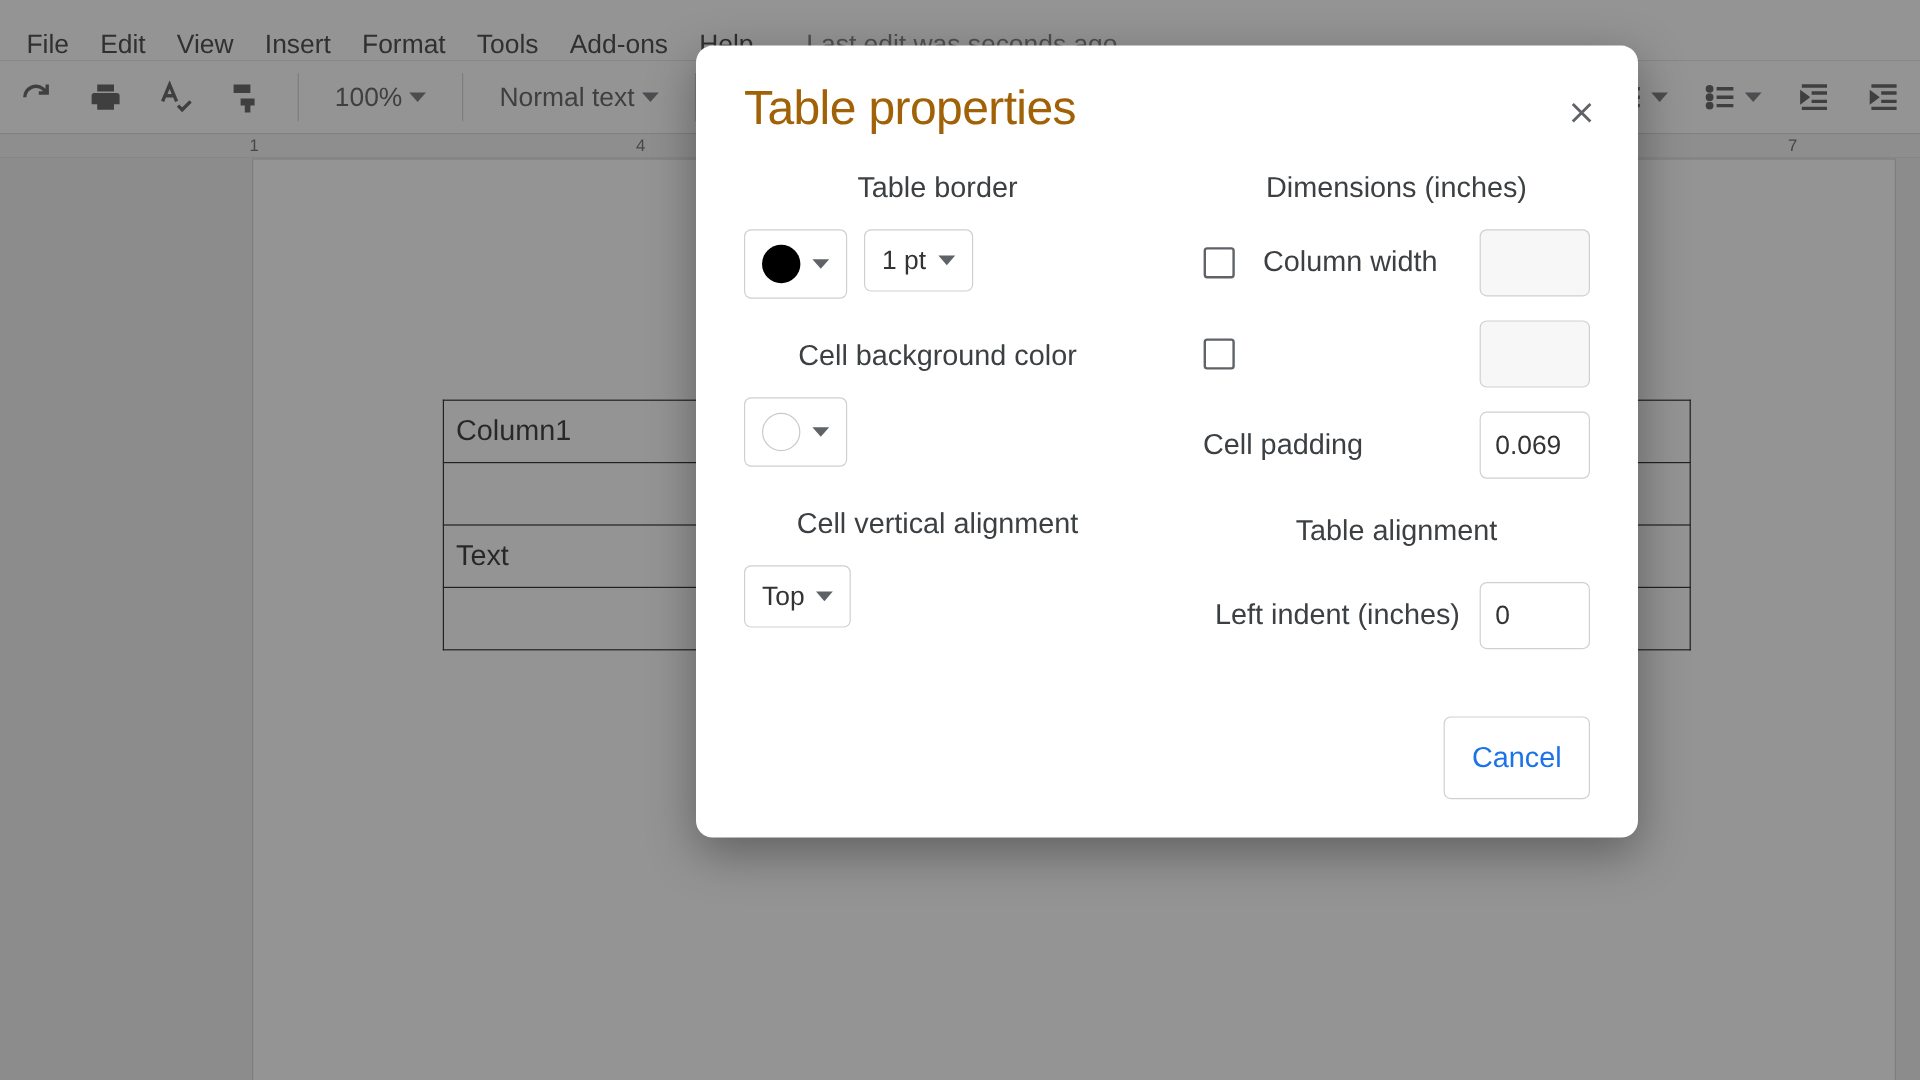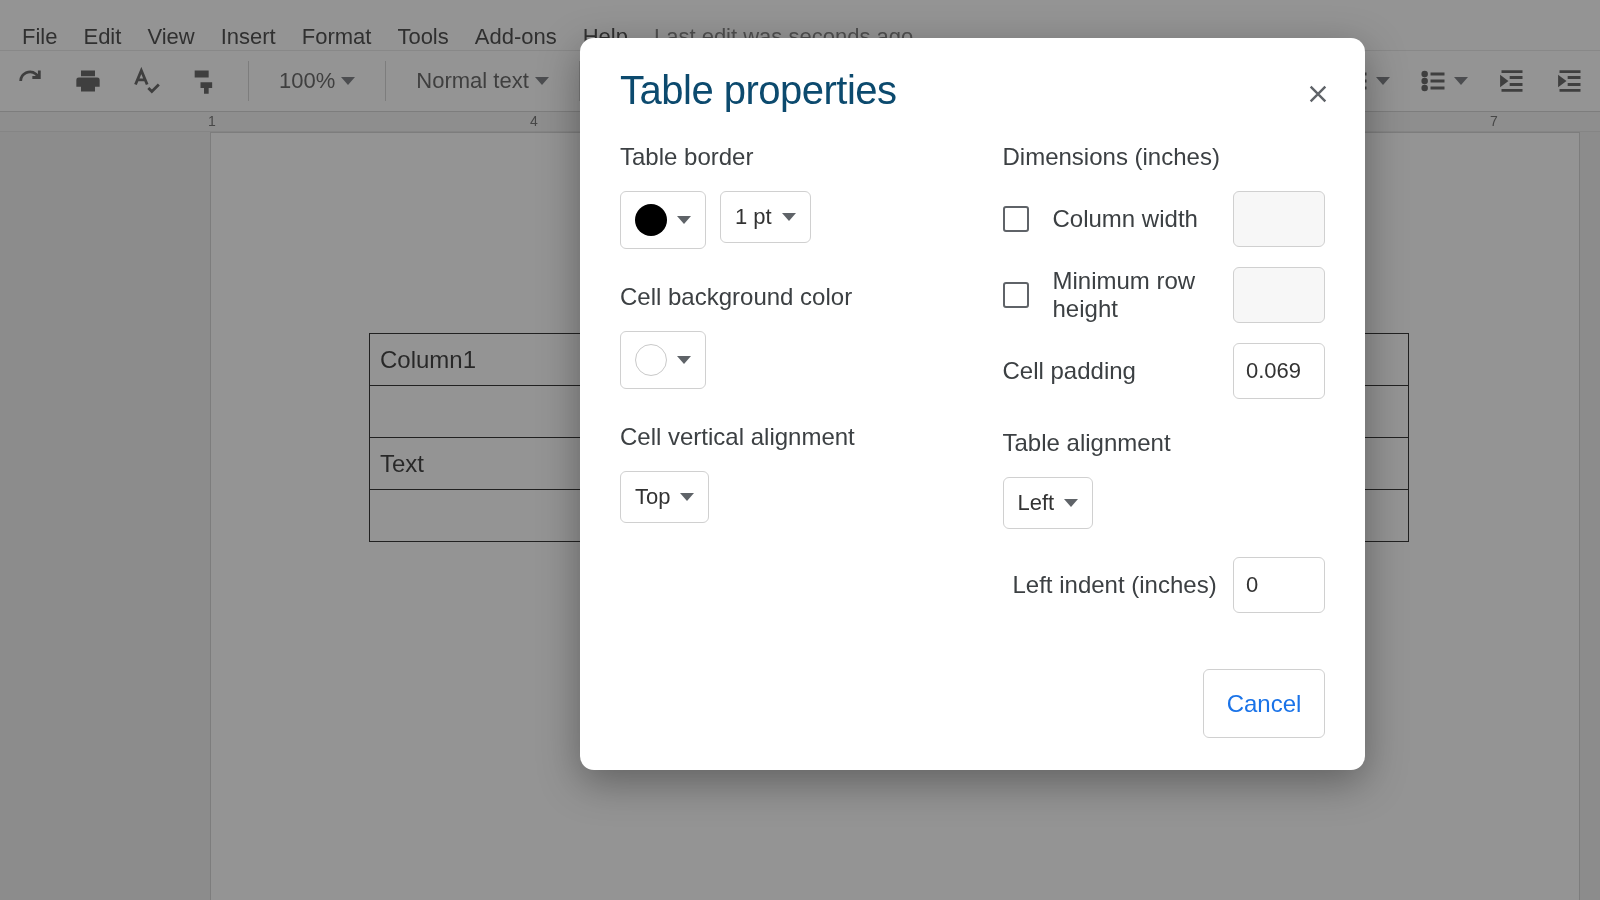--- a/index.html
+++ b/index.html
@@ -12,21 +12,21 @@
   }
   .backdrop {
     position: absolute; inset: 0;
     background: #fff;
   }
   .menubar {
     display: flex; align-items: flex-end;
     padding: 0 22px; height: 50px; gap: 26px;
     font-size: 22px; color: #222;
   }
-  .menubar .status { color:#666; }
+  .menubar .status { color:#666; margin-left:18px; }
   .toolbar {
     height: 62px; border-top:1px solid #e4e4e4; border-bottom:1px solid #ccc;
     display:flex; align-items:center; padding:0 6px; gap:10px;
     font-size:22px; color:#444;
   }
   .toolbar .sep { width:1px; height:40px; background:#ccc; margin:0 10px; }
   .tool-btn { padding:6px 10px; display:flex; align-items:center; gap:6px; cursor:pointer; }
   .ruler { height:20px; background:#f1f1f1; border-bottom:1px solid #ddd; position:relative;
            font-size:14px; color:#555; }
   .ruler .tick { position:absolute; top:1px; }
@@ -40,26 +40,26 @@
   .overlay {
     position:absolute; inset:0;
     background:rgba(60,60,60,0.55);
   }
   .dialog {
     position:absolute; left:580px; top:38px; width:785px;
     background:#fff; border-radius:14px;
     box-shadow:0 12px 40px rgba(0,0,0,.35);
     padding:30px 40px 32px 40px;
   }
-  .dialog-title { font-size:40px; color:#0c4a6e; letter-spacing:-0.5px; }
+  .dialog-title { font-size:40px; color:#a16207; letter-spacing:-0.5px; }
   .close-x { position:absolute; right:28px; top:34px; font-size:32px; color:#5f6368;
              cursor:pointer; padding:4px 8px; }
   .columns { display:flex; gap:60px; margin-top:30px; }
   .col { flex:1; display:flex; flex-direction:column; gap:20px; }
-  .section-label { font-size:24px; color:#3c4043; }
+  .section-label { font-size:24px; color:#3c4043;text-align:center; }
   .ctl-row { display:flex; gap:14px; align-items:flex-start; }
   .dropdown {
     border:1px solid #d0d0d0; border-radius:6px; padding:12px 14px;
     display:flex; align-items:center; gap:10px; font-size:22px; color:#333;
     background:#fff; cursor:pointer;
   }
   .swatch { width:32px; height:32px; border-radius:50%; }
   .swatch.black { background:#000; }
   .swatch.white { background:#fff; border:1px solid #c9c9c9; }
   .caret { width:0;height:0;border-left:7px solid transparent;border-right:7px solid transparent;border-top:8px solid #5f6368; }
@@ -244,36 +244,29 @@
       <div class="section-label">Dimensions  (inches)</div>
 
       <div class="dim-row">
         <span class="checkbox"></span>
         <span class="dim-label">Column width</span>
         <input class="text-input" style="">
       </div>
 
       <div class="dim-row">
         <span class="checkbox"></span>
-        <span class="dim-label">Minimum row height</span>
         <input class="text-input" style="">
       </div>
 
       <div class="dim-row">
         <span class="dim-label" style="margin-left:0">Cell padding</span>
         <input class="text-input filled" value="0.069" style="">
       </div>
 
       <div class="section-label" style="margin-top:10px">Table alignment</div>
-      <div class="ctl-row">
-        <div class="dropdown">
-          <span>Left</span>
-          <span class="caret"></span>
-        </div>
-      </div>
 
       <div class="dim-row" style="margin-top:8px">
         <span class="dim-label" style="margin-left:10px">Left indent  (inches)</span>
         <input class="text-input filled" value="0" style="">
       </div>
     </div>
   </div>
 
   <div class="actions">
     <div class="btn btn-cancel">Cancel</div>

